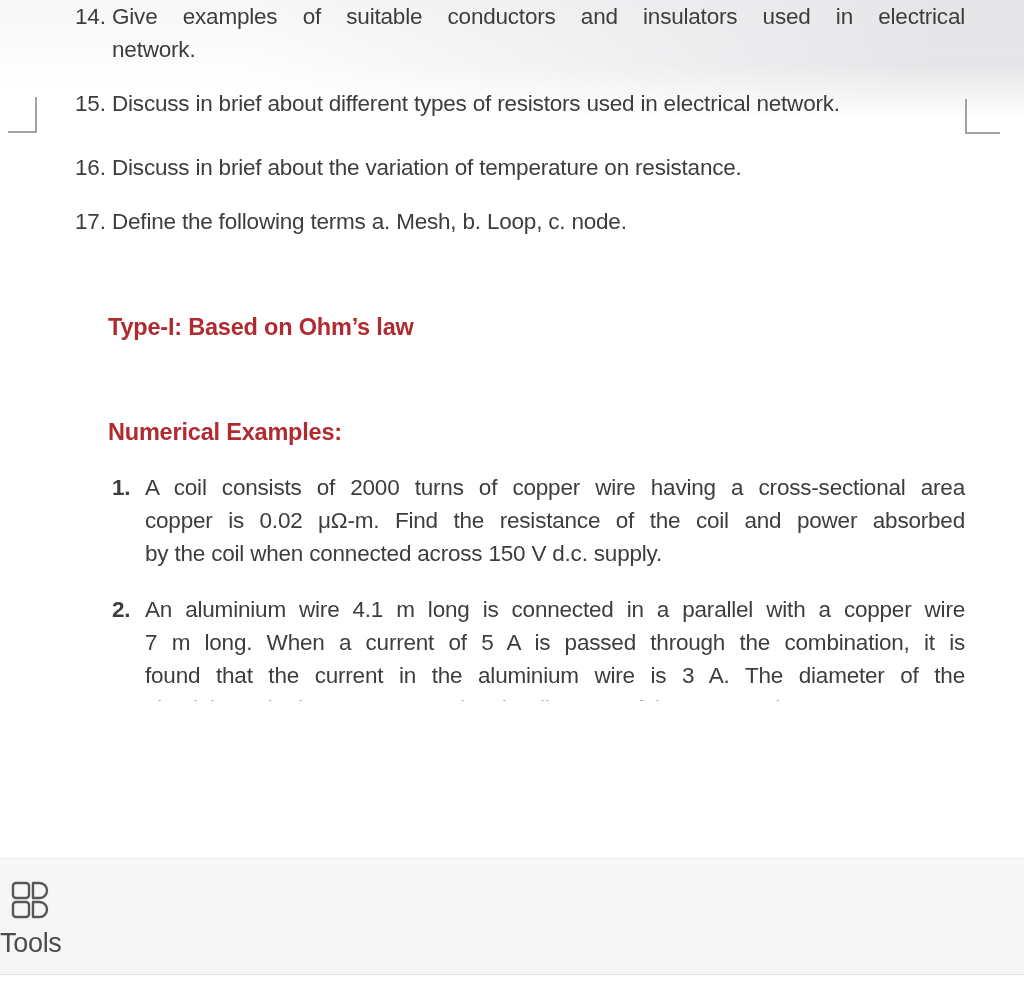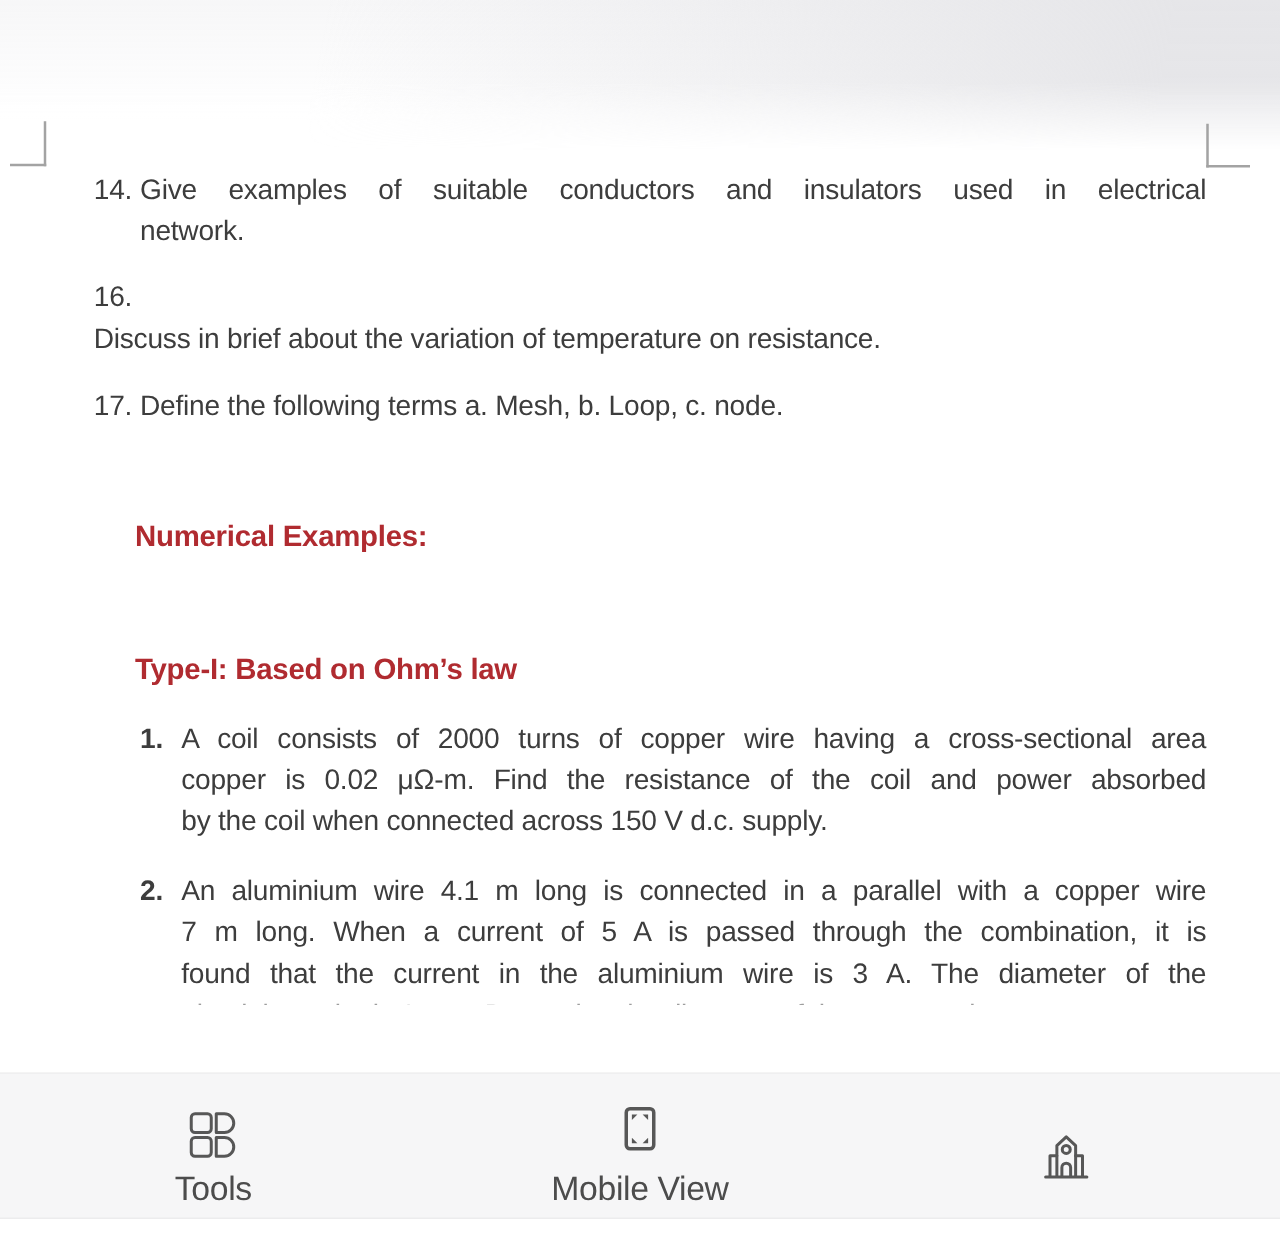--- a/index.html
+++ b/index.html
@@ -22,48 +22,48 @@
     position:absolute;left:8px;top:97px;width:27px;height:34px;
     border-right:2px solid #a3a3a3;border-bottom:2px solid #a3a3a3;
   }
   .corner-right{
     position:absolute;left:965px;top:99px;width:33px;height:33px;
     border-left:2px solid #a3a3a3;border-bottom:2px solid #a3a3a3;
   }
 
   .content{
     position:absolute;left:75px;top:0;width:890px;height:858px;
-    padding-top:135px;box-sizing:border-box;
+    box-sizing:border-box;
     color:#3d3d3d;font-size:22.5px;line-height:33px;letter-spacing:-0.2px;
   }
   .q{display:flex;}
   .qnum{flex:none;width:37px;}
   .qtext{flex:1;min-width:0;}
   .sub{margin-left:37px;}
   .sub .qnum{width:33px;font-weight:bold;}
   .line{text-align:justify;text-align-last:justify;}
   .line.last{text-align-last:left;}
   [data-just-all] .line.last{text-align-last:justify;}
 
-  .mt21{margin-top:21px;} .mt20{margin-top:20px;flex-direction:column;} .mt72{margin-top:72px;}
+  .mt21{margin-top:21px;} .mt20{margin-top:31px;} .mt72{margin-top:72px;}
   .mt73{margin-top:73px;} .mt22{margin-top:22px;} .mt23{margin-top:23px;}
 
   .red-head{
     margin-left:33px;font-weight:bold;color:#b02b30;font-size:23.5px;
   }
 
   .clip-line{
     height:9px;overflow:hidden;opacity:0.5;filter:blur(0.6px);
   }
 
   
   .toolbar{
     position:absolute;left:0;top:858px;width:1024px;height:116px;
     background:#f6f6f7;border-top:1px solid #ededee;box-sizing:border-box;
-    display:flex;align-items:center;
+    display:flex;align-items:flex-start;flex-direction:column;
   }
   .tb-item{
     flex:1 1 0;display:flex;flex-direction:column;align-items:center;
     justify-content:flex-start;padding-top:15px;cursor:pointer;
   }
   .tb-icon{height:52px;display:flex;align-items:center;justify-content:center;}
   .tb-icon svg{stroke:#575757;fill:none;stroke-width:2.4;stroke-linecap:round;stroke-linejoin:round;}
   .tb-label{
     margin-top:2px;font-size:27px;color:#4c4c4c;letter-spacing:-0.3px;line-height:30px;
   }
@@ -82,38 +82,44 @@
 <div class="content">
 
   <div class="q">
     <span class="qnum">14.</span>
     <div class="qtext">
         <div class="line">Give examples of suitable conductors and insulators used in electrical</div>
         <div class="line last">network.</div>
       </div>
   </div>
 
+  <div class="q mt21">
+    <span class="qnum">15.</span>
+    <div class="qtext">
+        <div class="line last">Discuss in brief about different types of resistors used in electrical network.</div>
+      </div>
+  </div>
 
   <div class="q mt20">
     <span class="qnum">16.</span>
     <div class="qtext">
         <div class="line last">Discuss in brief about the variation of temperature on resistance.</div>
       </div>
   </div>
 
   <div class="q mt21">
     <span class="qnum">17.</span>
     <div class="qtext">
         <div class="line last">Define the following terms a. Mesh, b. Loop, c. node.</div>
       </div>
   </div>
 
+  <div class="red-head mt73">Type-I: Based on Ohm’s law</div>
+
   <div class="red-head mt72">Numerical Examples:</div>
-
-  <div class="red-head mt73">Type-I: Based on Ohm’s law</div>
 
   <div class="q sub mt22">
     <span class="qnum">1.</span>
     <div class="qtext">
         <div class="line">A coil consists of 2000 turns of copper wire having a cross-sectional area</div>
         <div class="line">copper is 0.02 μΩ-m. Find the resistance of the coil and power absorbed</div>
         <div class="line last">by the coil when connected across 150 V d.c. supply.</div>
       </div>
   </div>
 

